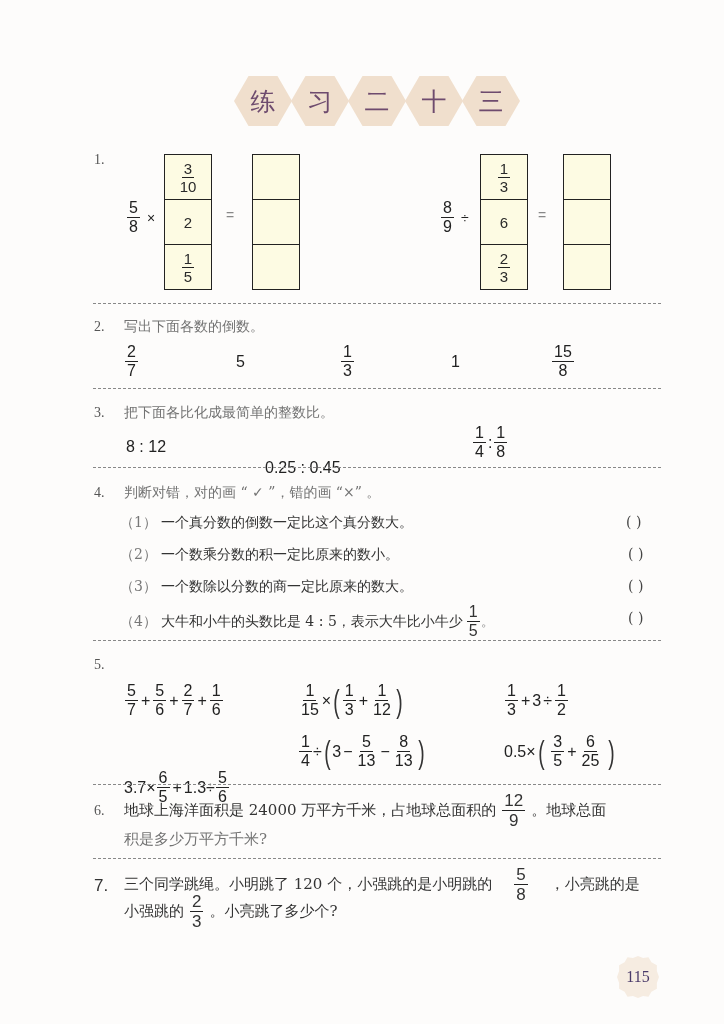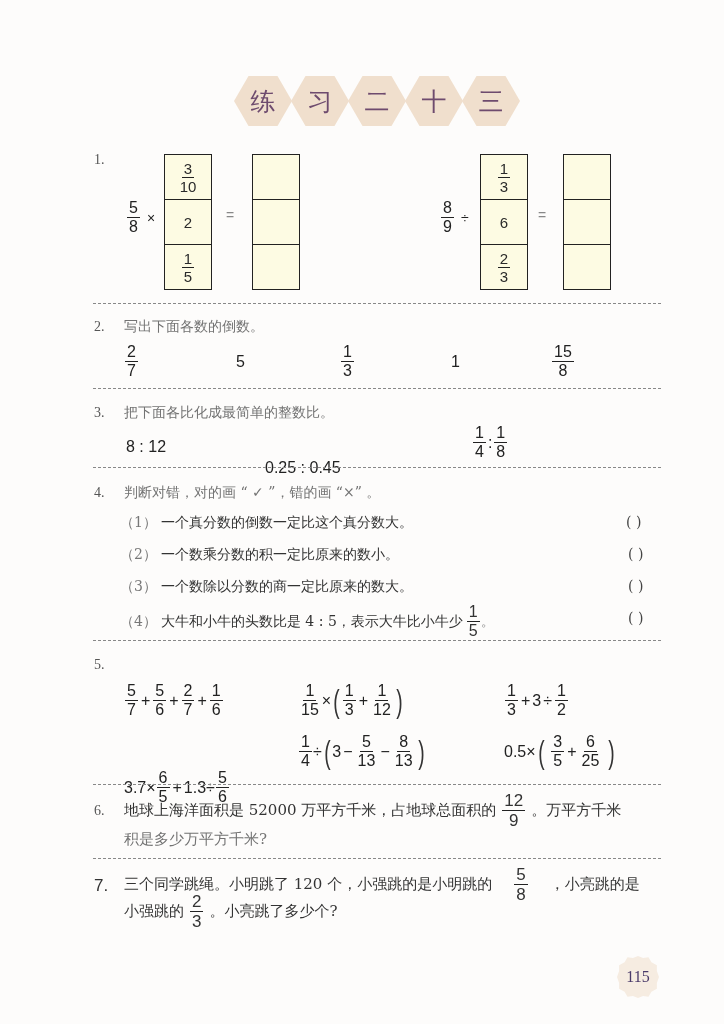--- a/index.html
+++ b/index.html
@@ -322,26 +322,26 @@
         <span class="n">6</span>
         <span class="d">25</span>
       </span>
     <span class="paren" style="margin-left:4px;">)</span>
   </div>
 
   <div class="divider" style="top:784px;"></div>
 
   <div class="qnum" style="left:94px;top:803px;">6.</div>
   <div class="sub" style="left:124px;top:792px;font-size:15px;">
-    <span>地球上海洋面积是 52000 万平方千米，占地球总面积的</span>
+    <span>地球上海洋面积是 24000 万平方千米，占地球总面积的</span>
     <span class="frac" style="font-family:'Liberation Sans',sans-serif;font-size:17px;margin:0 6px;">
         <span class="n">12</span>
         <span class="d">9</span>
       </span>
-    <span>。万平方千米</span>
+    <span>。地球总面</span>
   </div>
   <div class="qtext" style="left:124px;top:830px;font-size:15px;">积是多少万平方千米?</div>
 
   <div class="divider" style="top:858px;"></div>
 
   <div class="qnum big" style="left:94px;top:876px;">7.</div>
   <div class="sub" style="left:124px;top:866px;font-size:15px;gap:16px;">
     <span>三个同学跳绳。小明跳了 120 个，小强跳的是小明跳的</span>
     <span class="frac" style="font-family:'Liberation Sans',sans-serif;font-size:17px;margin:0 6px;">
         <span class="n">5</span>

